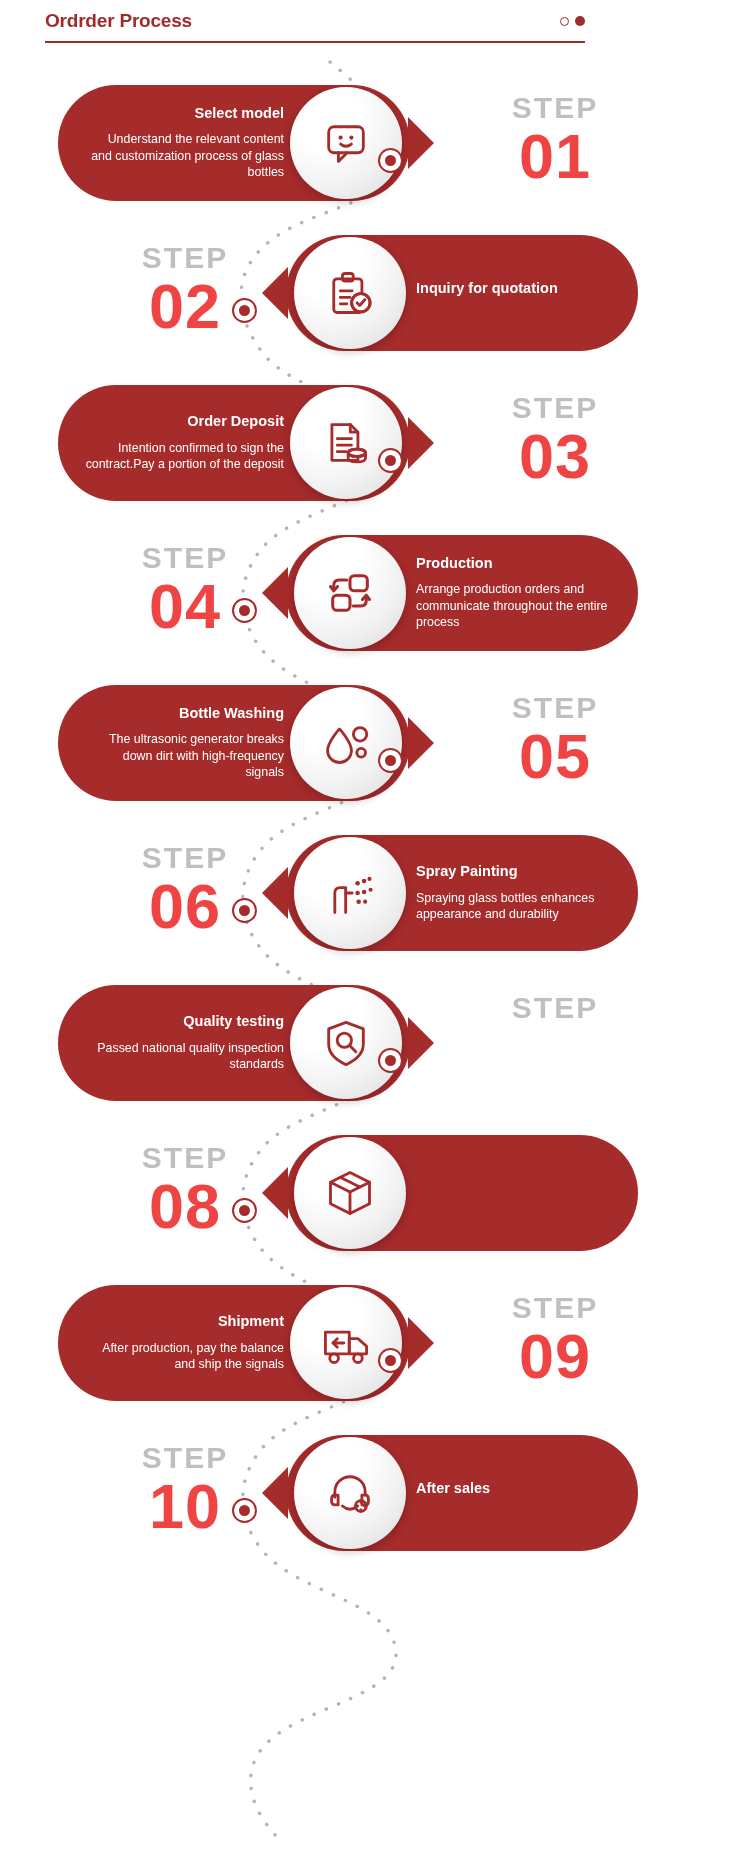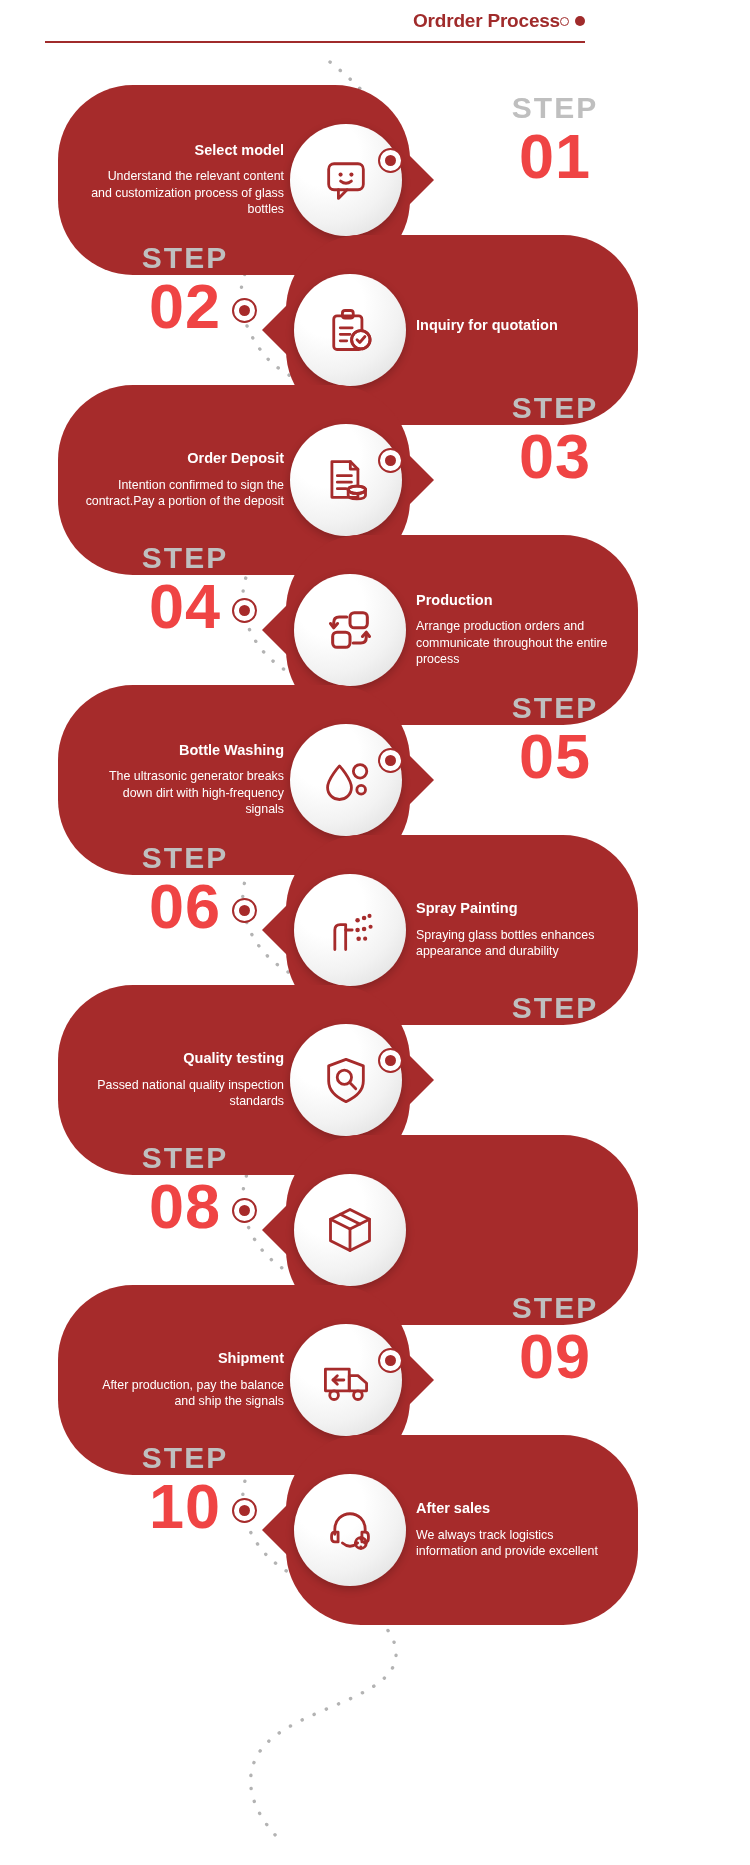--- a/index.html
+++ b/index.html
@@ -8,21 +8,21 @@
     background: #ffffff;
     font-family: "Liberation Sans", sans-serif;
   }
   body { position: relative; width: 750px; height: 1865px; overflow: hidden; }
 
   
   .header {
     position: absolute;
     left: 45px; top: 10px; width: 540px;
   }
-  .header-row { display: flex; align-items: center; justify-content: flex-end; }
+  .header-row { display: flex; align-items: center; justify-content: space-between; }
   .header-title {
     font-size: 19px; font-weight: bold; color: #A02B2B;
     letter-spacing: -0.2px;
   }
   .header-dots { display: flex; align-items: center; gap: 6px; }
   .dot-hollow {
     width: 9px; height: 9px; border-radius: 50%;
     border: 1.3px solid #A02B2B; background: transparent;
   }
   .dot-filled {
@@ -42,21 +42,21 @@
   
   .step {
     position: absolute;
     left: 0; width: 750px; height: 150px;
     z-index: 2;
   }
 
   .card {
     position: absolute;
     top: 0;
-    width: 352px; height: 190px;
+    width: 352px; height: 116px;
     background: #A62B2B;
     border-radius: 75px;
     display: flex;
     align-items: center;
   }
   .step.left .card { left: 58px; }
   .step.right .card { left: 286px; }
 
   
   .card::after {
@@ -404,21 +404,20 @@
   <div class="steplabel">
     <span class="word">STEP</span>
     <span class="num">09</span>
   </div>
 </div>
 
 <div class="step right" style="top:1435px">
   <div class="card">
     <div class="card-text">
       <div class="card-title">After sales</div>
-      <div class="card-desc">We always track logistics information and provide excellent</div>
     </div>
     <div class="badge">
       <svg viewBox="0 0 48 48" fill="none" stroke="#A62B2B" stroke-width="2.6" stroke-linecap="round" stroke-linejoin="round">
         <path d="M10 28 V23 C10 15 16.3 9 24 9 C31.7 9 38 15 38 23 V25"></path>
         <path d="M10 26 H13 V35 H10 C8 35 7 33.5 7 31.5 V29.5 C7 27.5 8 26 10 26 Z"></path>
         <path d="M35 26 H38 C40 26 41 27.5 41 29.5 V31.5 C41 33.5 40 35 38 35 H35 Z"></path>
         <path d="M17 36 Q24 42 31 36"></path>
         <circle cx="34" cy="36" r="5"></circle>
         <path d="M34 32.5 V31 M34 41 V39.5 M30.5 36 H29 M39 36 H37.5"></path>
       </svg>

